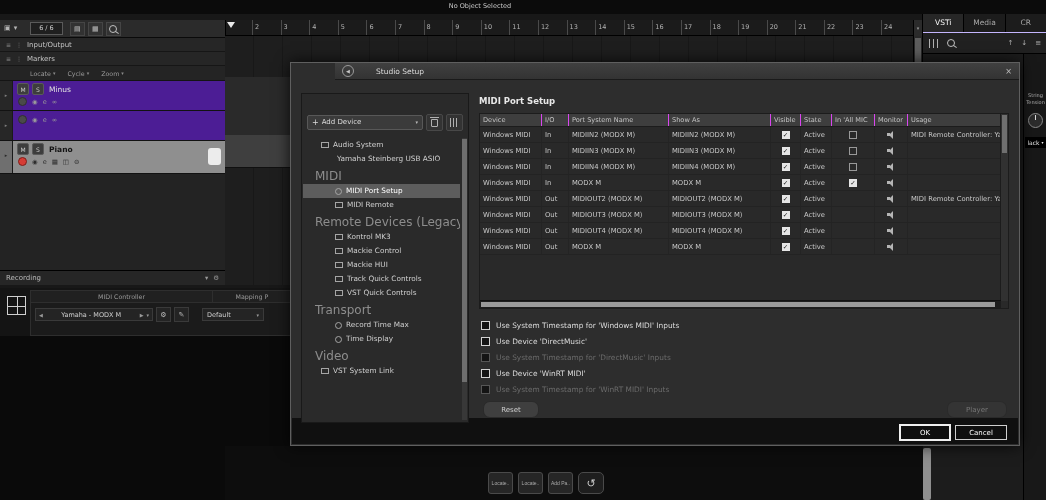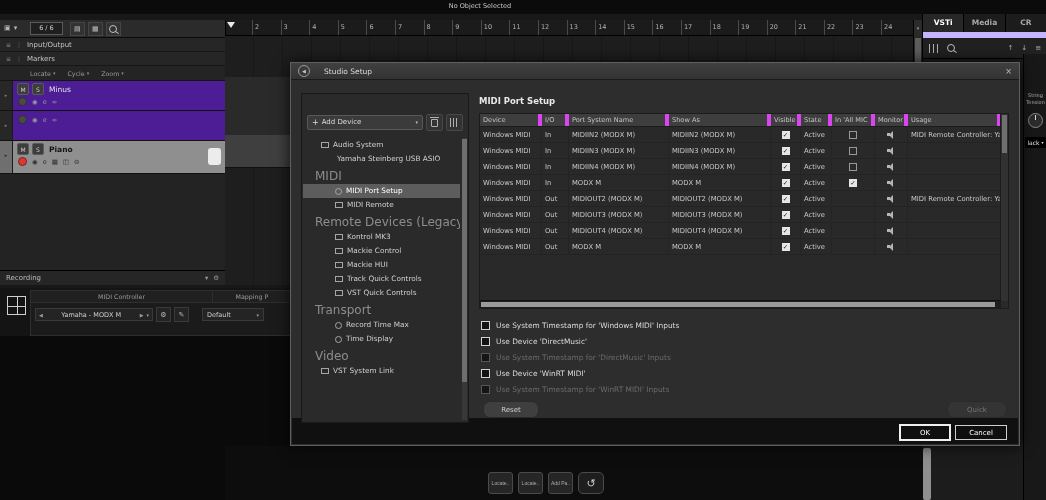--- a/index.html
+++ b/index.html
@@ -48,21 +48,21 @@
   .playhead{position:absolute;left:227px;top:22px;width:0;height:0;border-left:4px solid transparent;border-right:4px solid transparent;border-top:6px solid #e8e8e8;}
   .projarea{position:absolute;left:225px;top:36px;width:688px;height:249px;background:#1e1e1e;background-image:repeating-linear-gradient(90deg,transparent 0 28px,#181818 28px 29px);}
   .lane{position:absolute;left:0;width:65px;border-bottom:1px solid #101010;background:#2a2a2a;}
   .lane.sel{background:#3f3f3f;}
   .midscroll{position:absolute;left:913px;top:36px;width:8px;height:249px;background:#282828;border-left:1px solid #000;}
   .midthumb{margin:2px 1px;height:42px;background:#5d5d5d;}
   .rulerend{position:absolute;left:913px;top:20px;width:8px;height:16px;background:#2b2b2b;border-left:1px solid #000;font-size:5px;color:#999;text-align:center;line-height:16px;}
 
   
   .rpanel{position:absolute;left:922px;top:14px;width:124px;height:486px;background:#1c1c1c;border-left:1px solid #000;}
-  .rtabs{height:18px;display:flex;border-bottom:6px solid #c4b5fd;font-weight:bold;}
+  .rtabs{height:18px;display:flex;border-bottom:1px solid #c4b5fd;}
   .rtab{flex:1;text-align:center;line-height:18px;font-size:7.5px;color:#a8a8a8;border-right:1px solid #000;white-space:nowrap;overflow:hidden;}
   .rtab.active{color:#fff;background:#272727;}
   .ricons{height:20px;display:flex;align-items:center;padding:0 6px;gap:8px;border-bottom:1px solid #000;background:#212121;}
   .fadericon{width:10px;height:9px;background:repeating-linear-gradient(90deg,#b0b0b0 0 1px,transparent 1px 4px);}
   .rspace{flex:1;}
   .rico{font-size:7px;color:#b0b0b0;}
   .rside{position:absolute;right:0;top:40px;bottom:0;width:24px;border-left:1px solid #000;background:#181818;display:flex;flex-direction:column;align-items:center;padding-top:38px;box-sizing:border-box;}
   .sidelabel{font-size:5px;color:#b0b0b0;line-height:7px;}
   .knob{width:13px;height:13px;border-radius:50%;border:1px solid #8a8a8a;background:#2c2c2c;position:relative;margin-top:7px;}
   .knob::after{content:"";position:absolute;left:6px;top:1px;width:1px;height:5px;background:#ddd;}
@@ -88,21 +88,21 @@
   .defcaret{margin-left:auto;font-size:5px;color:#9a9a9a;}
 
   
   .bbtns{position:absolute;left:488px;top:472px;display:flex;gap:5px;align-items:center;}
   .bbtn{width:25px;height:22px;background:#262626;border:1px solid #4a4a4a;border-radius:3px;font-size:5px;color:#aaa;display:flex;align-items:center;justify-content:center;overflow:hidden;white-space:nowrap;}
   .undobtn{width:26px;height:22px;background:#1e1e1e;border:1px solid #4a4a4a;border-radius:5px;font-size:11px;color:#d0d0d0;display:flex;align-items:center;justify-content:center;}
   .brscroll{position:absolute;left:923px;top:448px;width:8px;height:52px;background:#8f8f8f;border-radius:2px;}
 
   
   .dialog{position:absolute;left:290px;top:62px;width:730px;height:384px;background:#2d2d2d;border:1px solid #5f5f5f;box-shadow:0 0 14px rgba(0,0,0,.8);z-index:5;box-sizing:border-box;}
-  .dtitle{height:16px;background:linear-gradient(#404040,#333);display:flex;align-items:center;padding:0 7px;gap:14px;border-bottom:1px solid #1a1a1a;}
+  .dtitle{height:16px;background:linear-gradient(#404040,#333);display:flex;align-items:center;padding:0 7px;gap:22px;border-bottom:1px solid #1a1a1a;margin-left:44px;}
   .backcirc{width:10px;height:10px;border:1px solid #9a9a9a;border-radius:50%;color:#c8c8c8;font-size:5px;display:flex;align-items:center;justify-content:center;}
   .dtext{font-size:7.5px;color:#ddd;}
   .dclose{margin-left:auto;font-size:8px;color:#c0c0c0;}
   .dstrip{position:absolute;left:1px;right:1px;bottom:1px;height:26px;background:#101010;}
   .dfoot{position:absolute;right:12px;top:362px;display:flex;gap:5px;}
   .okbtn,.cancelbtn{height:15px;background:#0f0f0f;color:#fff;font-size:7px;font-family:inherit;display:flex;align-items:center;justify-content:center;padding:0;}
   .okbtn{width:50px;border:1px solid #f0f0f0;box-shadow:0 0 0 1px #f0f0f0;}
   .cancelbtn{width:52px;border:1px solid #cfcfcf;}
 
   
@@ -127,21 +127,21 @@
   .tic{width:8px;height:6px;border:1px solid #a5a5a5;margin-right:4px;flex:none;box-sizing:border-box;}
   .tic.round{width:7px;height:7px;border-radius:50%;}
   .treescroll{position:absolute;right:1px;top:44px;width:5px;bottom:2px;background:#383838;}
   .treethumb{margin:1px 0;height:86%;background:#6e6e6e;}
 
   
   .portpanel{position:absolute;left:186px;top:30px;width:532px;height:330px;}
   .porttitle{position:absolute;left:2px;top:3px;font-size:8.5px;font-weight:bold;color:#e8e8e8;}
   .ptable{position:absolute;left:2px;right:0;top:20px;height:196px;background:#292929;border:1px solid #1c1c1c;box-sizing:border-box;}
   .thead{display:flex;height:13px;background:#3e3e3e;border-bottom:1px solid #1c1c1c;padding-right:7px;box-sizing:border-box;}
-  .hc{flex:none;font-size:6.6px;color:#c4c4c4;line-height:13px;padding-left:3px;border-right:4px solid #d946ef;box-sizing:border-box;overflow:hidden;white-space:nowrap;}
+  .hc{flex:none;font-size:6.6px;color:#c4c4c4;line-height:13px;padding-left:3px;border-right:1px solid #d946ef;box-sizing:border-box;overflow:hidden;white-space:nowrap;}
   .tbody{position:absolute;left:0;right:7px;top:13px;bottom:7px;overflow:hidden;}
   .trow{display:flex;height:15px;border-bottom:1px solid #232323;}
   .cell{flex:none;font-size:6.8px;color:#c8c8c8;padding-left:3px;border-right:1px solid #242424;box-sizing:border-box;overflow:hidden;white-space:nowrap;display:flex;align-items:center;}
   .thead>*:nth-child(1),.trow>*:nth-child(1){width:62px;}
   .thead>*:nth-child(2),.trow>*:nth-child(2){width:27px;}
   .thead>*:nth-child(3),.trow>*:nth-child(3){width:100px;}
   .thead>*:nth-child(4),.trow>*:nth-child(4){width:102px;}
   .thead>*:nth-child(5),.trow>*:nth-child(5){width:30px;}
   .thead>*:nth-child(6),.trow>*:nth-child(6){width:31px;}
   .thead>*:nth-child(7),.trow>*:nth-child(7){width:43px;}
@@ -636,21 +636,21 @@
           <div class="opt">
           <span class="optbox"></span>
           <span class="optlabel">Use Device 'WinRT MIDI'</span>
         </div>
           <div class="opt disabled">
           <span class="optbox"></span>
           <span class="optlabel">Use System Timestamp for 'WinRT MIDI' Inputs</span>
         </div>
         </div>
       <div class="resetbtn">Reset</div>
-      <div class="applybtn">Quick</div>
+      <div class="applybtn">Player</div>
     </div>
 
     <div class="dfoot">
       <button class="okbtn">OK</button>
       <button class="cancelbtn">Cancel</button>
     </div>
   </div>
 
 </div>
 

